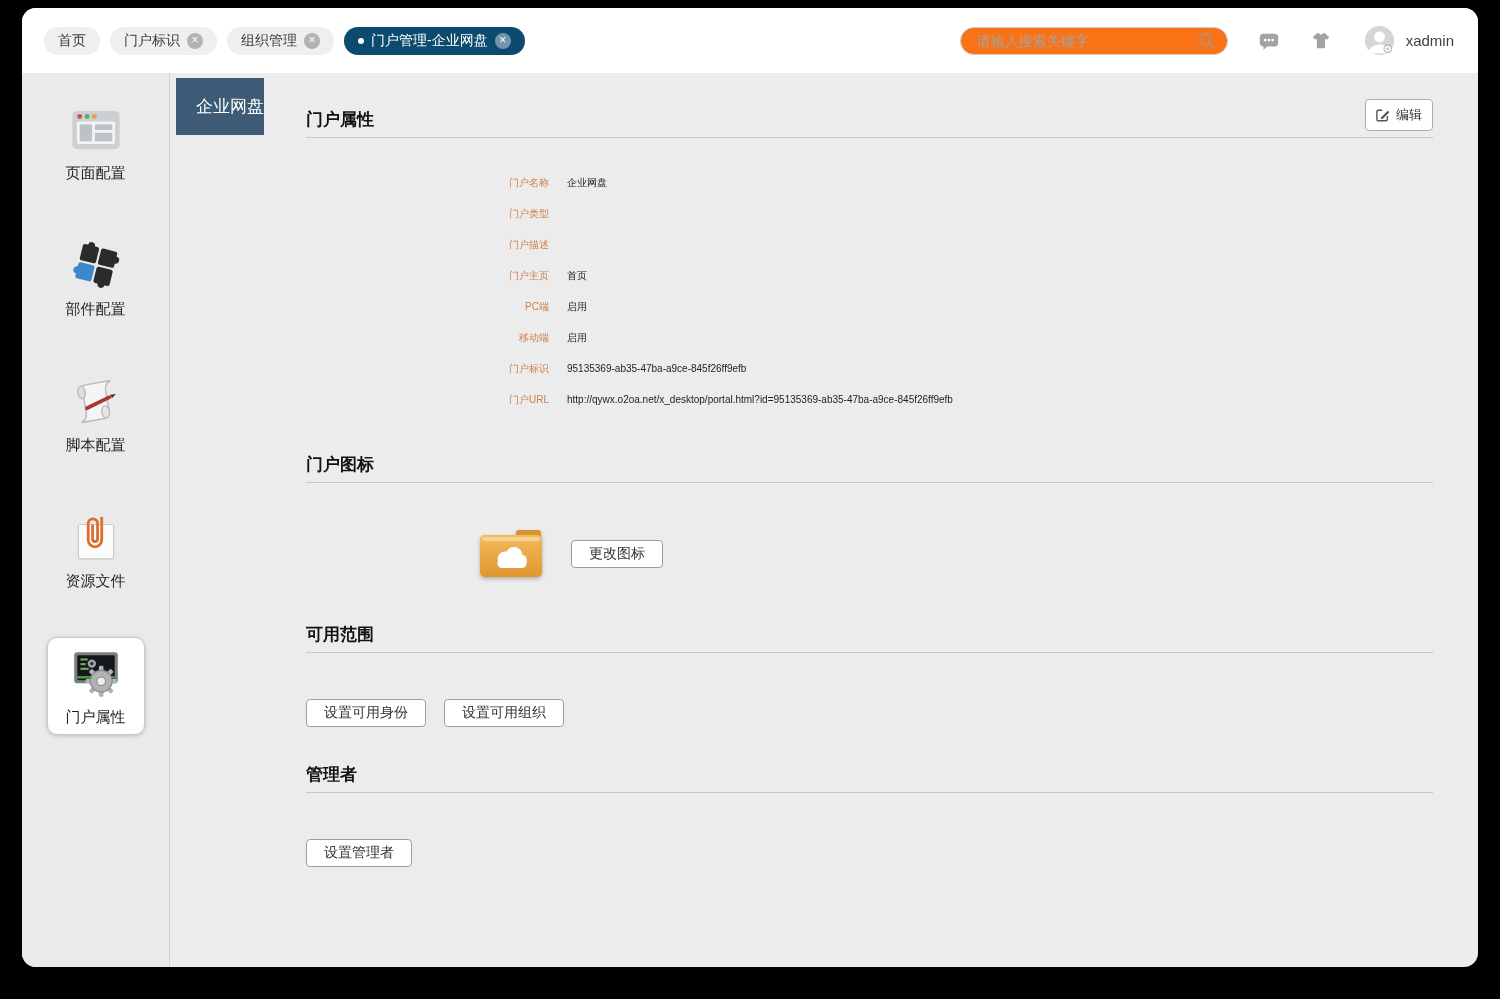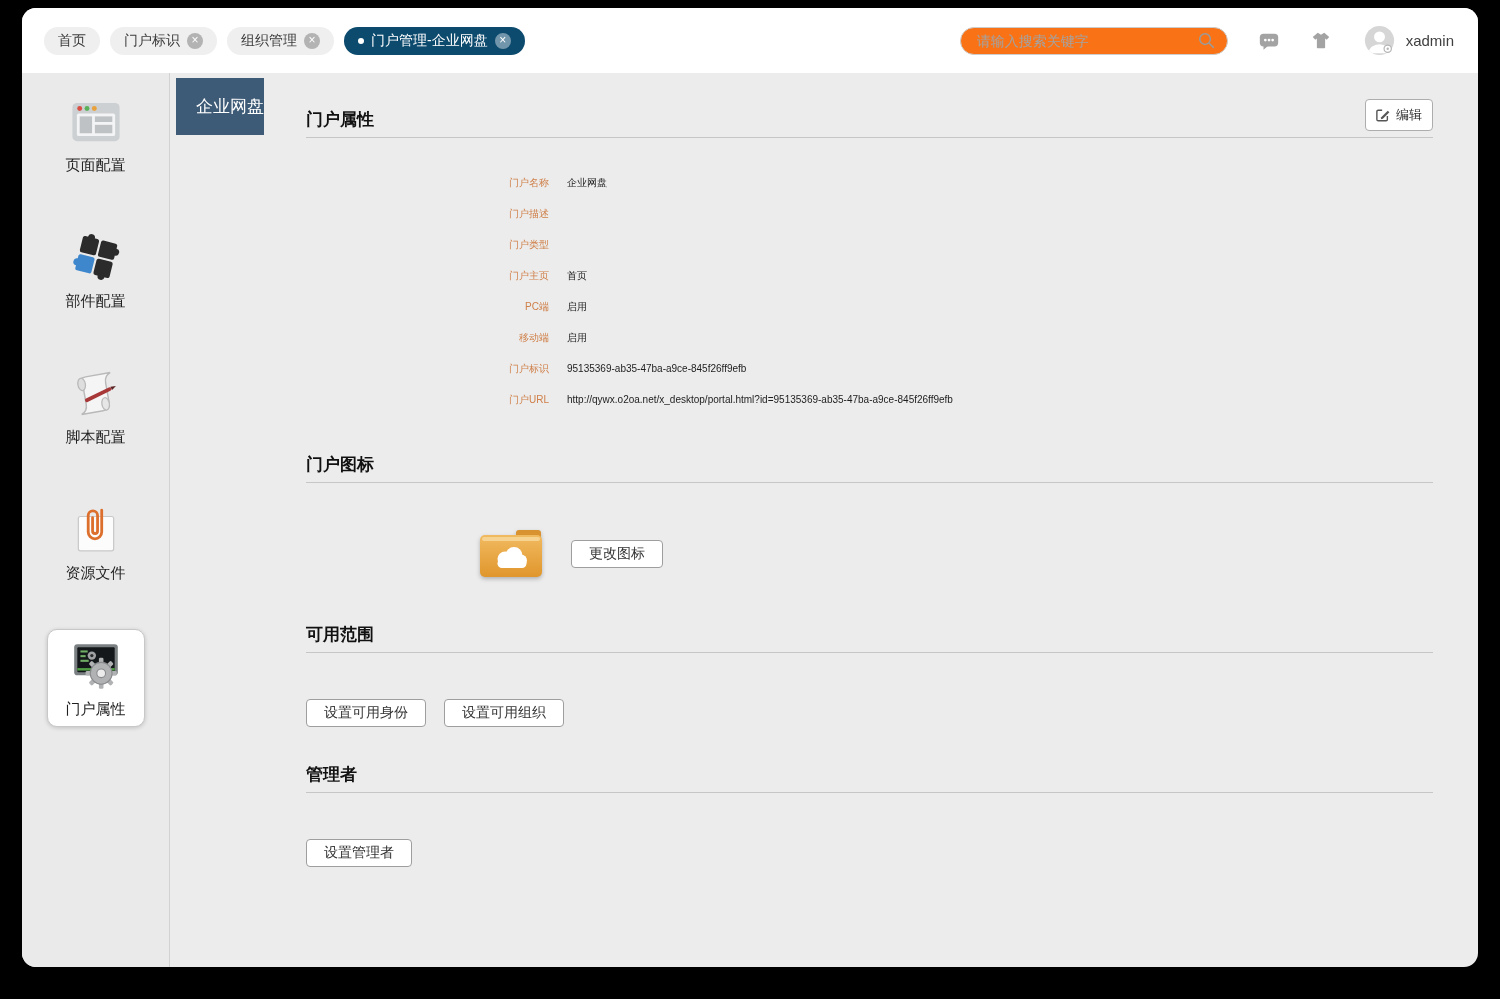--- a/index.html
+++ b/index.html
@@ -18,21 +18,21 @@
   .search { width:268px; height:28px; border:1px solid #ccc; border-radius:15px; display:flex; align-items:center; background:#f97316; }
   .search input { border:none; outline:none; background:transparent; flex:1; padding:0 8px 0 16px; font-size:14px; color:#333; font-family:inherit; min-width:0; }
   .search input::placeholder { color:#a3a3a3; }
   .search svg { margin-right:11px; flex-shrink:0; }
   .tb-icon { margin-left:30px; display:flex; align-items:center; }
   .avatar { width:31px; height:31px; margin-left:32px; }
   .username { font-size:15px; color:#404040; margin-left:11px; }
 
   
   .body-row { flex:1; display:flex; min-height:0; }
-  .sidebar { width:148px; background:#eaeaea; border-right:1px solid #d2d2d2; display:flex; flex-direction:column; align-items:center; padding-top:12px; flex-shrink:0; }
+  .sidebar { width:148px; background:#eaeaea; border-right:1px solid #d2d2d2; display:flex; flex-direction:column; align-items:center; padding-top:20px; flex-shrink:0; }
   .side-item { width:98px; display:flex; flex-direction:column; align-items:center; margin-bottom:38px; padding:9px 0 7px; border-radius:10px; border:1px solid transparent; cursor:pointer; }
   .side-item.selected { background:#fff; border-color:#c8c8c8; box-shadow:0 1px 4px rgba(0,0,0,.18); }
   .side-item svg { width:54px; height:54px; }
   .side-label { font-size:15px; color:#1f1f1f; margin-top:7px; white-space:nowrap; }
 
   .content { flex:1; display:flex; flex-direction:row; min-width:0; }
   .page-header { height:57px; background:#3d5a76; margin:5px 0 0 6px; display:flex; align-items:center; padding-left:20px; color:#fff; font-size:17px; flex-shrink:0; }
   .scroll { flex:1; padding:0 45px 0 42px; overflow:hidden; }
 
   .section-head { display:flex; justify-content:space-between; align-items:flex-end; border-bottom:1px solid #c6c6c6; padding-bottom:6px; }
@@ -224,25 +224,25 @@
             <span>编辑</span>
           </button>
         </div>
 
         <div class="fields">
           <div class="frow">
               <span class="flabel">门户名称</span>
               <span class="fvalue">企业网盘</span>
             </div>
           <div class="frow">
+              <span class="flabel">门户类型</span>
+              <span class="fvalue"></span>
+            </div>
+          <div class="frow">
               <span class="flabel">门户描述</span>
-              <span class="fvalue"></span>
-            </div>
-          <div class="frow">
-              <span class="flabel">门户类型</span>
               <span class="fvalue"></span>
             </div>
           <div class="frow">
               <span class="flabel">门户主页</span>
               <span class="fvalue">首页</span>
             </div>
           <div class="frow">
               <span class="flabel">PC端</span>
               <span class="fvalue">启用</span>
             </div>

